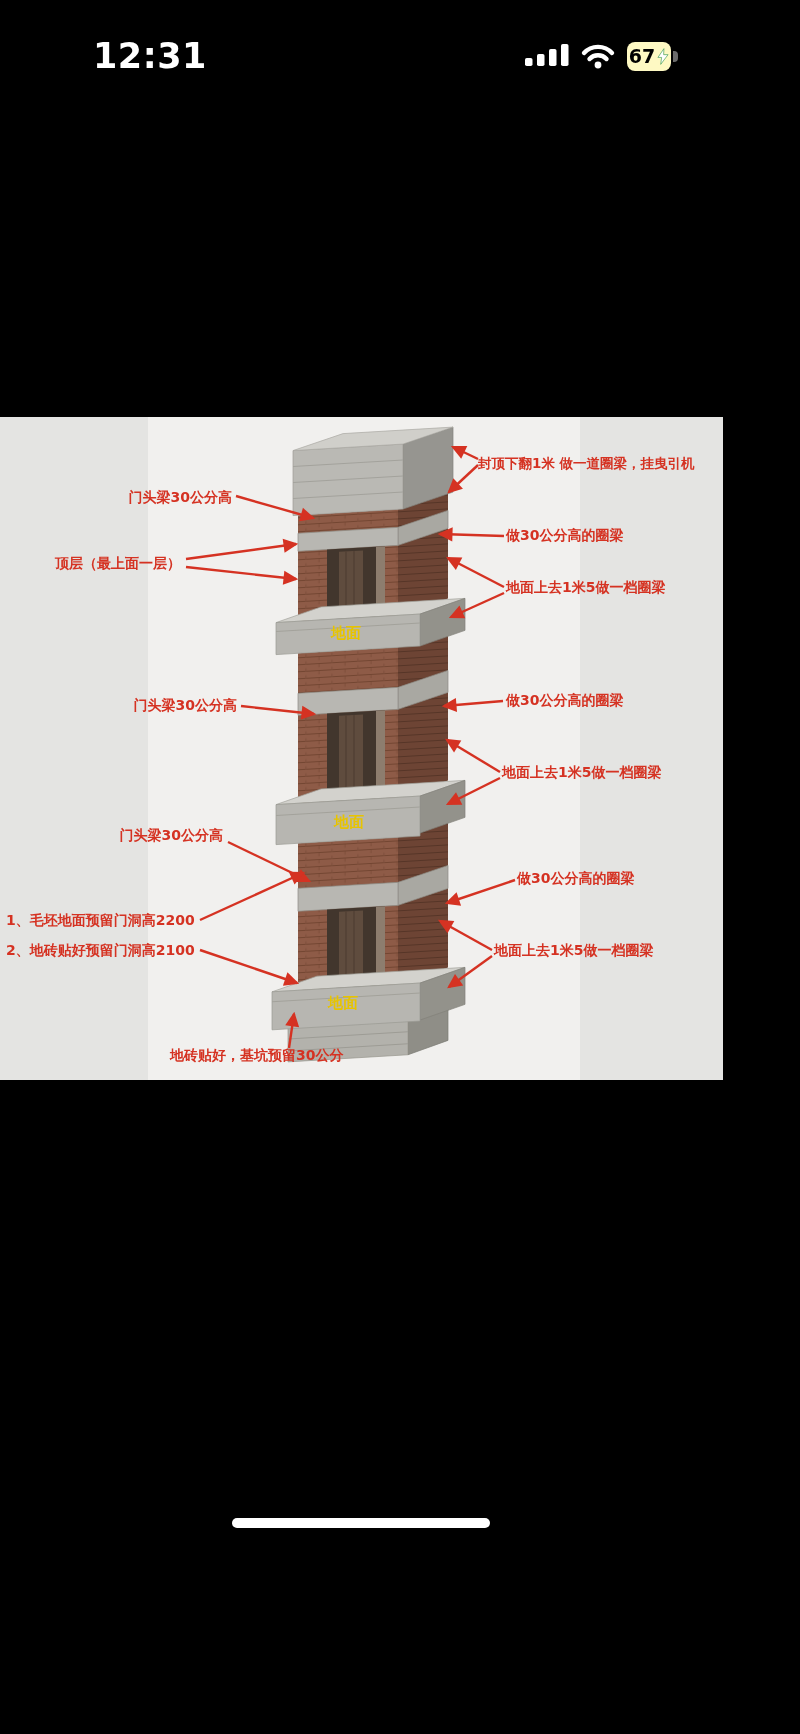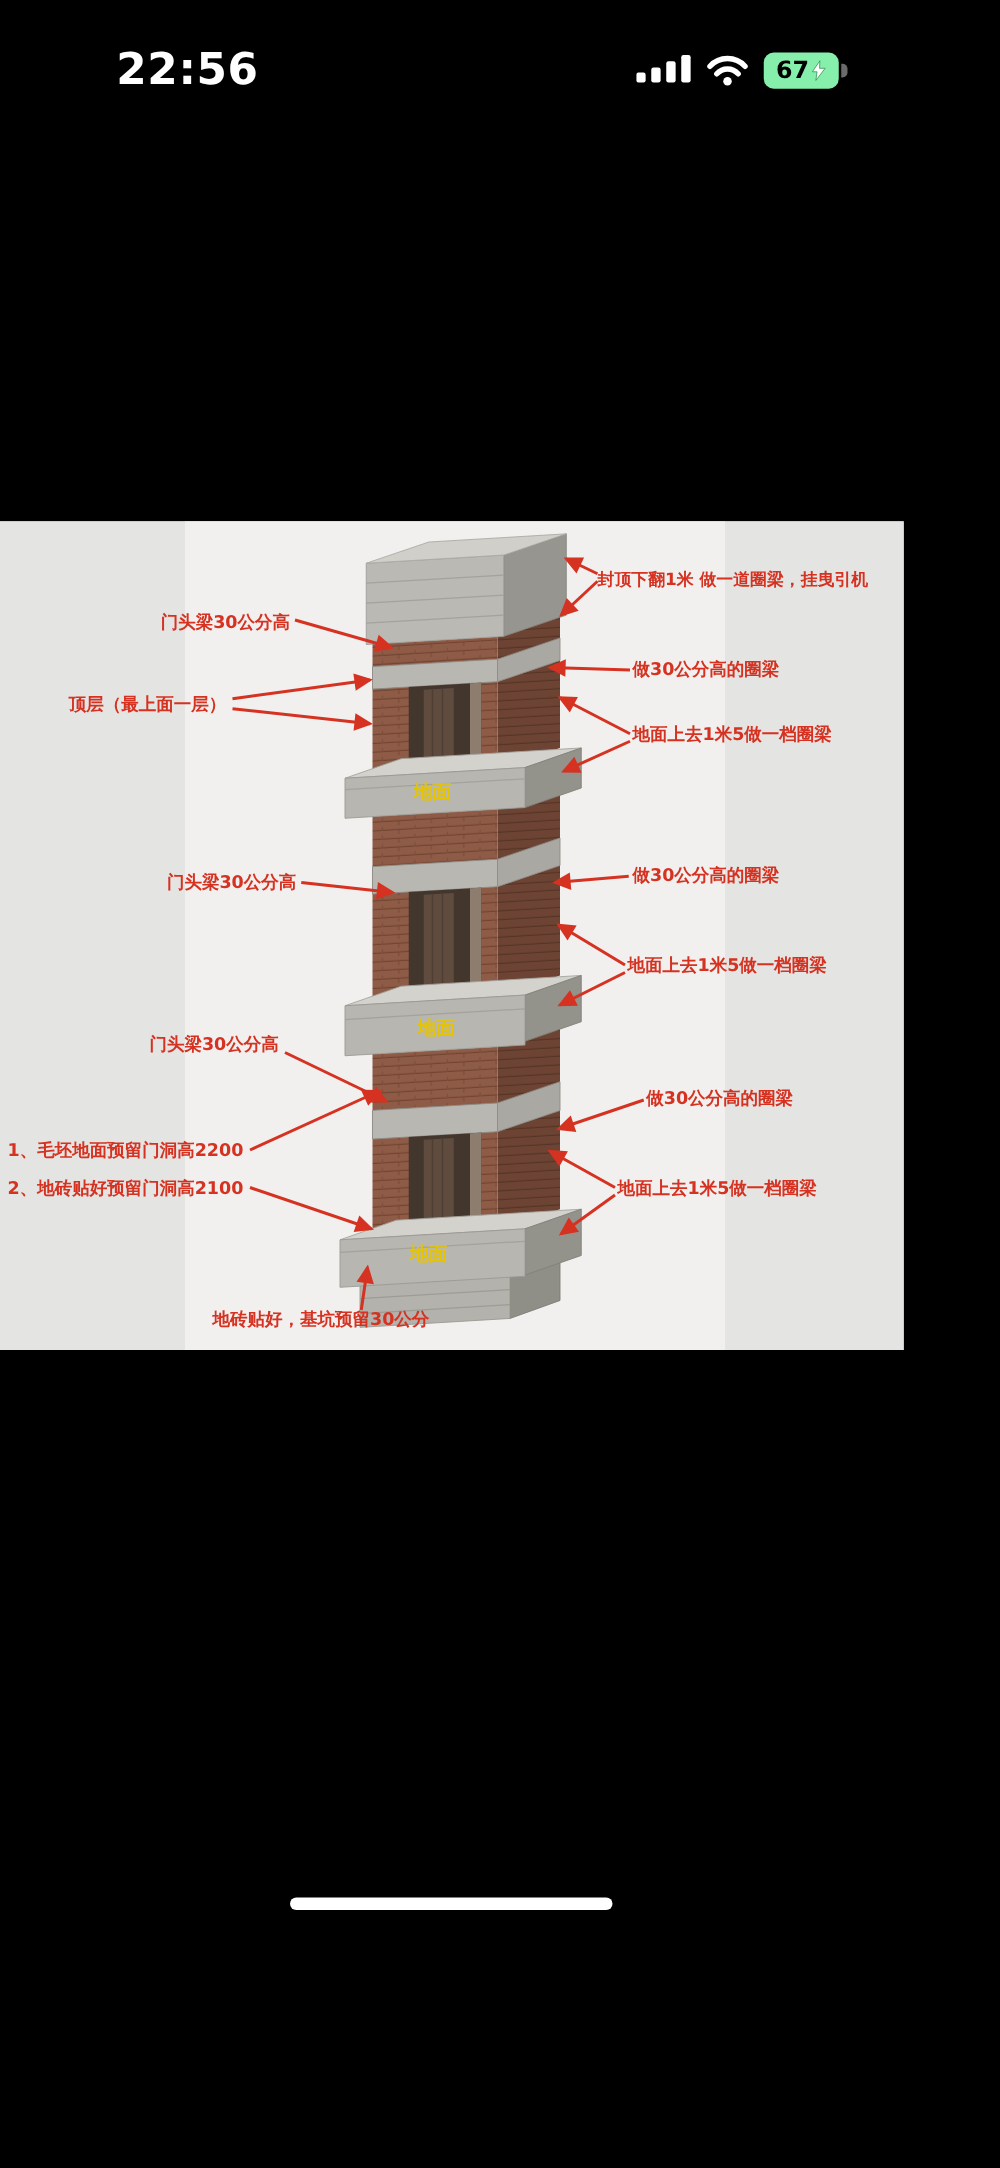--- a/index.html
+++ b/index.html
@@ -9,21 +9,21 @@
     font-family:"DejaVu Sans","Liberation Sans",sans-serif;
   }
   .status-bar {
     position:absolute; top:0; left:0; width:723px; height:92px;
     display:flex; justify-content:space-between; align-items:center;
     padding:20px 52px 0 93px;
   }
   .time { color:#fff; font-size:35px; font-weight:700; letter-spacing:.5px; }
   .status-icons { display:flex; align-items:center; gap:11px; }
   .battery {
-    position:relative; width:60px; height:29px; background:#86efac;
+    position:relative; width:44px; height:29px; background:#fef9c3;
     border-radius:8px; display:flex; align-items:center; justify-content:center;
     gap:2px; color:#000; font-size:19px; font-weight:700;
   }
   .battery .nub {
     position:absolute; right:-7px; top:9px; width:5px; height:11px;
     background:#6b6b6b; border-radius:0 4px 4px 0;
   }
   .photo {
     position:absolute; top:417px; left:0; width:723px; height:663px;
     background:#e4e4e2;
@@ -33,21 +33,21 @@
     background:#fff; border-radius:5px;
   }
   svg text { font-family:"DejaVu Sans","Liberation Sans",sans-serif; }
 </style>
 </head>
 <body>
 
 <div class="screen">
 
   <div class="status-bar">
-    <div class="time">22:56</div>
+    <div class="time">12:31</div>
     <div class="status-icons">
       <svg width="44" height="24" viewBox="0 0 44 24">
         <rect x="0" y="14" width="7.5" height="8" rx="1.8" fill="#fff"></rect>
         <rect x="12" y="10" width="7.5" height="12" rx="1.8" fill="#fff"></rect>
         <rect x="24" y="5" width="7.5" height="17" rx="1.8" fill="#fff"></rect>
         <rect x="36" y="0" width="7.5" height="22" rx="1.8" fill="#fff"></rect>
       </svg>
       <svg width="36" height="26" viewBox="0 0 36 26">
         <path d="M4 10 A19 19 0 0 1 32 10" stroke="#fff" stroke-width="4.4" fill="none" stroke-linecap="round"></path>
         <path d="M9.5 16 A11.5 11.5 0 0 1 26.5 16" stroke="#fff" stroke-width="4.4" fill="none" stroke-linecap="round"></path>

